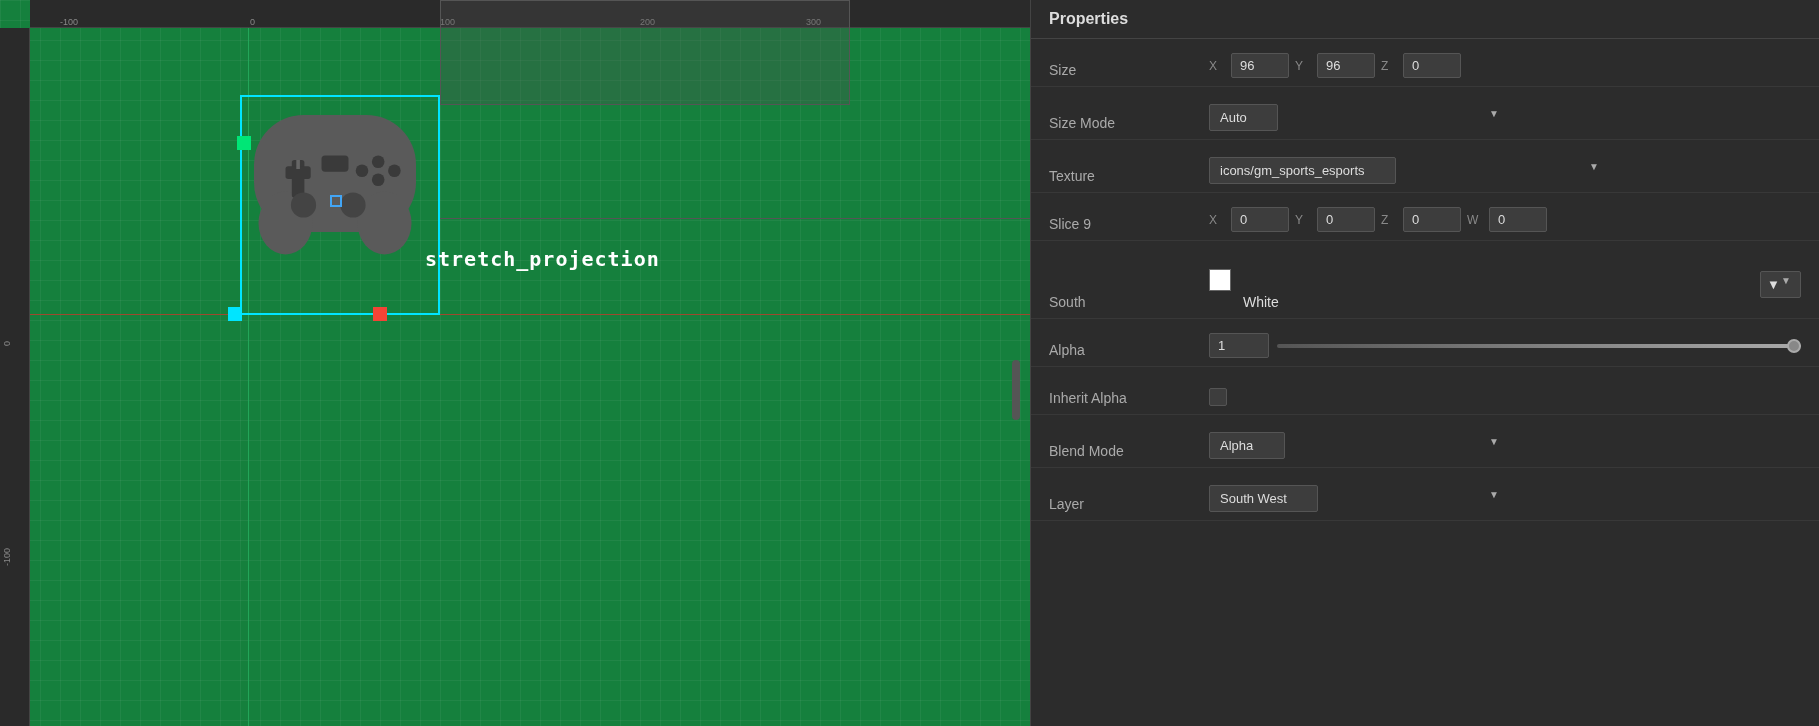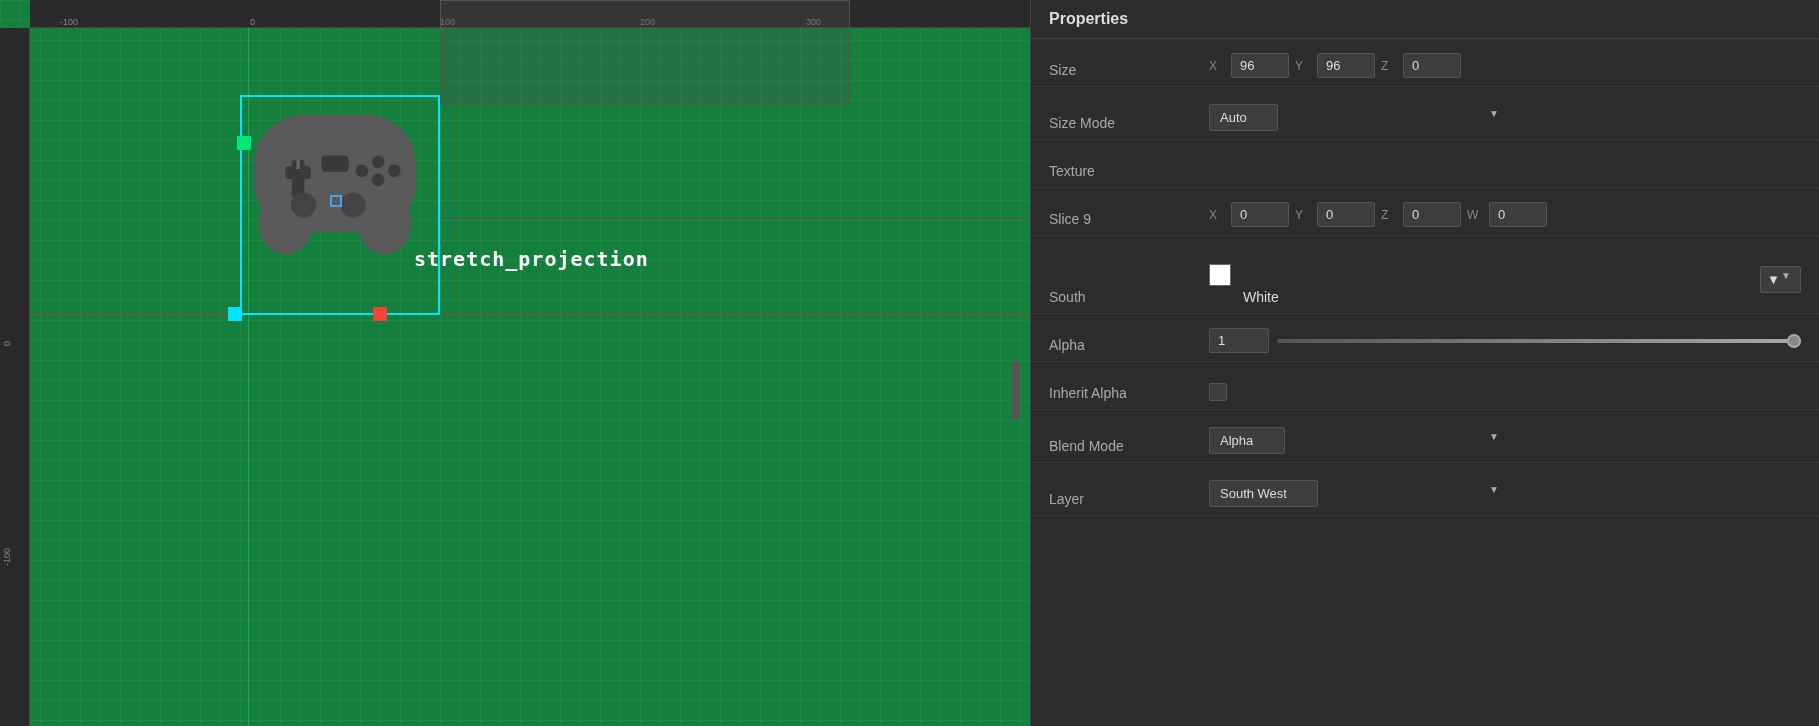--- a/index.html
+++ b/index.html
@@ -129,21 +129,21 @@
       position: absolute;
       width: 12px; height: 12px;
       border: 2px solid #42a5f5;
       background: transparent;
       top: 195px; left: 330px;
     }
 
     
     .label-stretch {
       position: absolute;
-      top: 247px; left: 414px;
+      top: 247px; left: 425px;
       color: #fff;
       font-family: monospace;
       font-weight: bold;
       font-size: 20px;
       letter-spacing: 1px;
     }
 
     
     .gray-box {
       position: absolute;
@@ -397,20 +397,27 @@
       <div class="select-wrapper">
         <select class="prop-select">
           <option>Auto</option>
         </select>
       </div>
     </div>
   </div>
 
   <div class="prop-row">
     <div class="prop-label">Texture</div>
+    <div class="prop-value">
+      <div class="select-wrapper" style="max-width:400px; flex:1">
+        <select class="prop-select" style="max-width:400px">
+          <option>icons/gm_sports_esports</option>
+        </select>
+      </div>
+    </div>
   </div>
 
   <div class="prop-row">
     <div class="prop-label">Slice 9</div>
     <div class="prop-value">
       <span class="coord-label">X</span>
       <input class="prop-input" type="text" value="0" style="">
       <span class="coord-label">Y</span>
       <input class="prop-input" type="text" value="0" style="">
       <span class="coord-label">Z</span>

